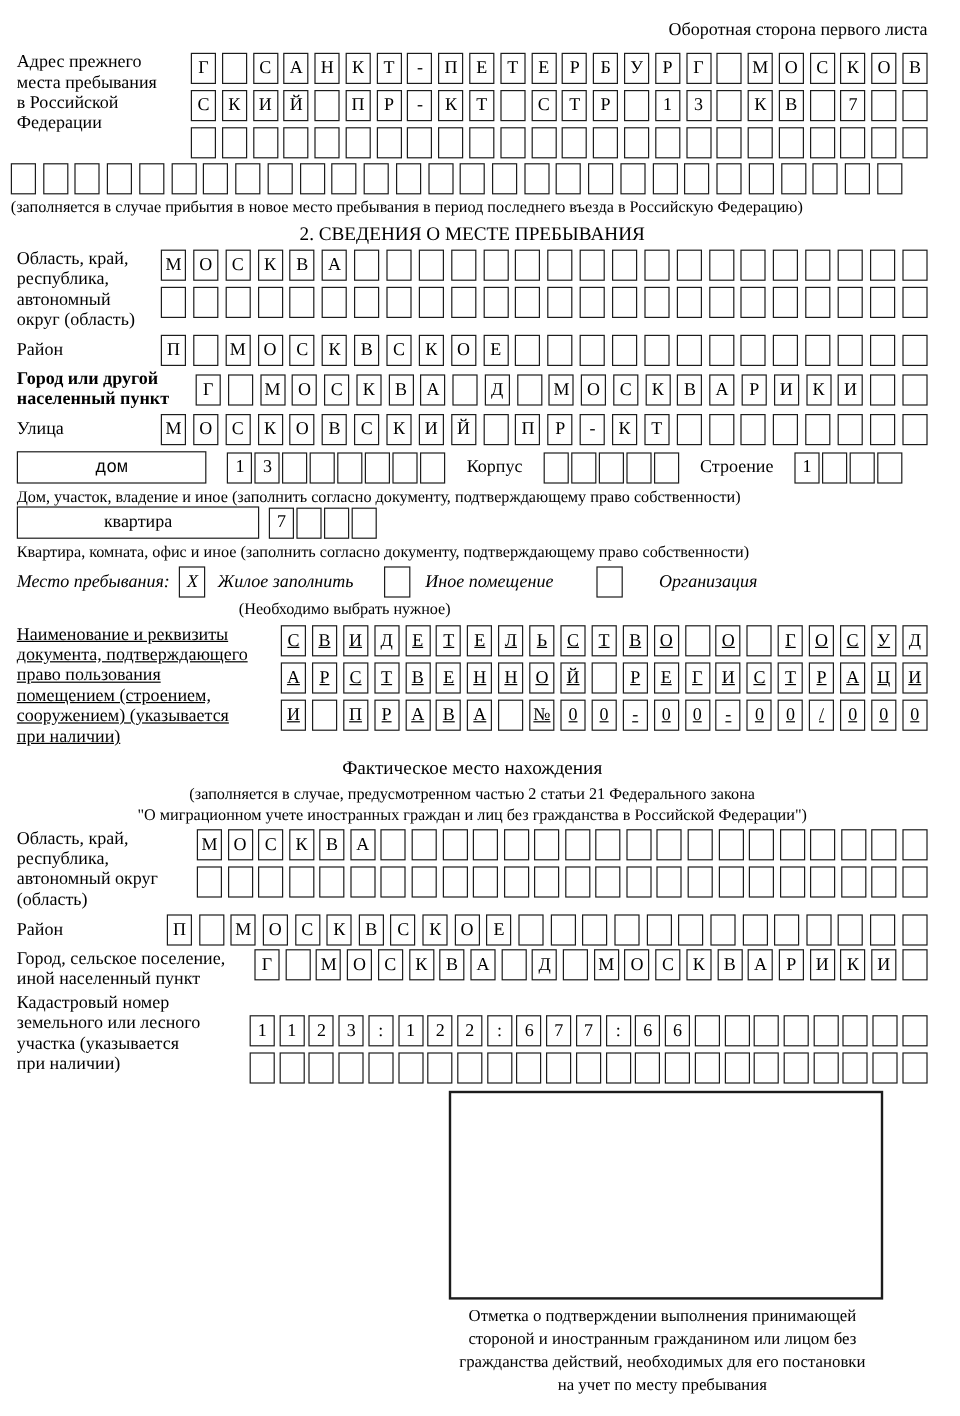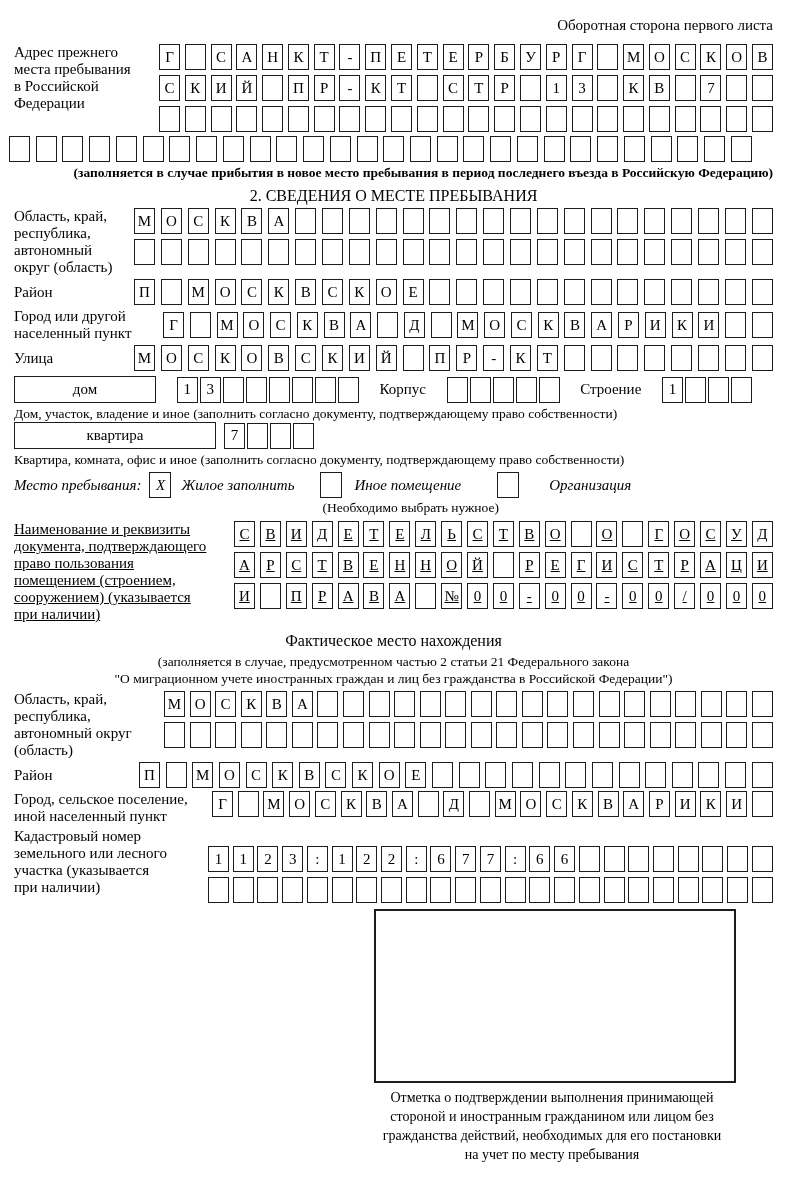--- a/index.html
+++ b/index.html
@@ -16,21 +16,21 @@
   .rows { display:flex; flex-direction:column; gap:5px; flex:1; }
   .cellrow { display:flex; justify-content:space-between; }
   .cell {
     flex:0 0 21px; width:21px; height:26px;
     border:1.7px solid #1c1c1c;
     display:flex; align-items:center; justify-content:center;
     font-size:15px; line-height:1;
   }
   .fullrow { margin-left:-5px; width:743px; margin-top:4px; }
   .note { font-size:13.5px; line-height:16px; margin-top:3px; }
-  .center { text-align:right;font-weight:bold; }
+  .center { text-align:left; }
   .sec-title { text-align:center; font-weight:normal; font-size:16px; line-height:19px; margin-top:5px; }
   .labelbox {
     height:27px; border:1.7px solid #1c1c1c;
     display:flex; align-items:center; justify-content:center;
     font-size:15px;
   }
   .cgroup { display:flex; gap:2px; }
   .domrow { display:flex; align-items:center; justify-content:space-between; margin-top:5px; width:738px; }
   .kvrow { display:flex; align-items:center; margin-top:0; }
   .inline-label { font-size:15px; white-space:nowrap; }
@@ -252,21 +252,21 @@
           <div class="cell"></div>
           <div class="cell"></div>
           <div class="cell"></div>
           <div class="cell"></div>
           <div class="cell"></div>
         </div>
     </div>
   </div>
 
   <div class="field">
-    <div class="flabel" style="flex:0 0 149px;">Город или другой<br>населенный пункт</div>
+    <div class="flabel" style="flex:0 0 149px;font-weight:bold;">Город или другой<br>населенный пункт</div>
     <div class="rows" style="margin-top:4px;">
       <div class="cellrow">
           <div class="cell">Г</div>
           <div class="cell"></div>
           <div class="cell">М</div>
           <div class="cell">О</div>
           <div class="cell">С</div>
           <div class="cell">К</div>
           <div class="cell">В</div>
           <div class="cell">А</div>
@@ -315,21 +315,21 @@
           <div class="cell"></div>
           <div class="cell"></div>
           <div class="cell"></div>
           <div class="cell"></div>
           <div class="cell"></div>
         </div>
     </div>
   </div>
 
   <div class="domrow">
-    <div class="labelbox" style="width:142px;">дом</div>
+    <div class="labelbox" style="width:158px;font-family:Liberation Mono, monospace;">дом</div>
     <div class="cgroup">
         <div class="cell">1</div>
         <div class="cell">3</div>
         <div class="cell"></div>
         <div class="cell"></div>
         <div class="cell"></div>
         <div class="cell"></div>
         <div class="cell"></div>
         <div class="cell"></div>
       </div>
@@ -364,21 +364,21 @@
 
   <div class="mestorow">
     <span>Место пребывания:</span>
     <div class="checkbox" style="margin-left:8px;">X</div>
     <span style="margin-left:10px;">Жилое заполнить</span>
     <div class="checkbox" style="margin-left:26px;"></div>
     <span style="margin-left:12px;">Иное помещение</span>
     <div class="checkbox" style="margin-left:36px;"></div>
     <span style="margin-left:30px;">Организация</span>
   </div>
-  <div class="note" style="margin-left:185px; width:300px; text-align:right; margin-top:2px;">(Необходимо выбрать нужное)</div>
+  <div class="note" style="margin-left:185px; width:300px; text-align:left; margin-top:2px;">(Необходимо выбрать нужное)</div>
 
   <div class="field" style="margin-top:5px;text-decoration:underline;">
     <div class="flabel" style="flex:0 0 220px;">Наименование и реквизиты<br>документа, подтверждающего<br>право пользования<br>помещением (строением,<br>сооружением) (указывается<br>при наличии)</div>
     <div class="rows">
       <div class="cellrow">
           <div class="cell">С</div>
           <div class="cell">В</div>
           <div class="cell">И</div>
           <div class="cell">Д</div>
           <div class="cell">Е</div>

